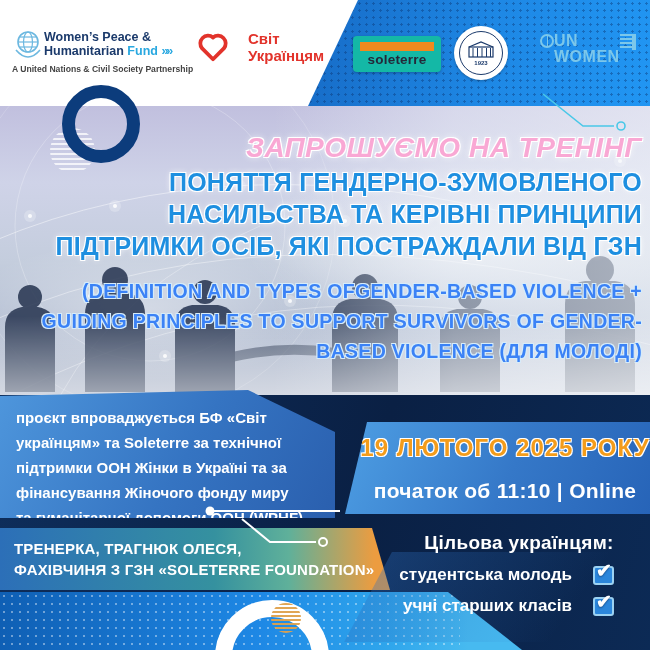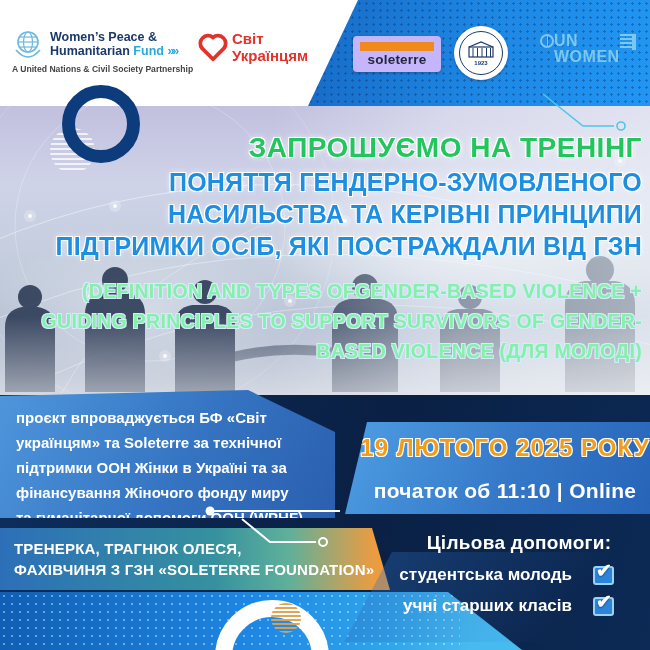--- a/index.html
+++ b/index.html
@@ -40,30 +40,30 @@
   .navy-ring{
     position:absolute;left:62px;top:85px;width:78px;height:78px;border-radius:50%;
     border:13px solid #0C3C7C;box-sizing:border-box;z-index:6;
   }
   .hatch-circle{
     position:absolute;left:50px;top:128px;width:45px;height:45px;border-radius:50%;
     background:repeating-linear-gradient(180deg,rgba(255,255,255,.95) 0 2px,transparent 2px 5px);
     opacity:.8;z-index:5;
   }
   
-  .wphf{position:absolute;left:12px;top:28px;z-index:7;display:flex;gap:6px;}
+  .wphf{position:absolute;left:12px;top:28px;z-index:7;display:flex;}
   .wphf .txt{padding-top:2px;}
   .wphf .l1,.wphf .l2{font-size:12.5px;font-weight:800;color:#1B3A6B;line-height:14px;white-space:nowrap;}
   .wphf .fund{color:#29A8E0;}
   .wphf .arrows{color:#29A8E0;font-weight:800;letter-spacing:-2px;}
   .wphf-tag{position:absolute;left:12px;top:64px;z-index:7;font-size:8.6px;color:#444;font-weight:600;white-space:nowrap;}
-  .svit{position:absolute;left:196px;top:30px;z-index:7;display:flex;gap:2px;align-items:center;}
+  .svit{position:absolute;left:196px;top:30px;z-index:7;display:flex;gap:18px;align-items:center;}
   .svit .txt{font-size:15px;font-weight:800;color:#E2332B;line-height:17px;white-space:nowrap;}
   .soleterre{
-    position:absolute;left:353px;top:36px;z-index:7;width:88px;height:36px;background:#c4b5fd;border-radius:4px;
+    position:absolute;left:353px;top:36px;z-index:7;width:88px;height:36px;background:#14b8a6;border-radius:4px;
     display:flex;flex-direction:column;align-items:center;justify-content:center;box-shadow:0 1px 3px rgba(0,0,0,.25);
   }
   .soleterre .bar{width:74px;height:9px;background:#F08A1D;margin-bottom:2px;}
   .soleterre .lbl{font-size:13.5px;font-weight:800;color:#24283A;letter-spacing:.2px;line-height:13px;}
   .seal{
     position:absolute;left:454px;top:26px;z-index:7;width:54px;height:54px;border-radius:50%;background:#fff;
     display:flex;flex-direction:column;align-items:center;justify-content:center;box-shadow:0 1px 3px rgba(0,0,0,.25);
   }
   .seal .inner{width:44px;height:44px;border-radius:50%;border:1.5px solid #1B3A6B;box-sizing:border-box;
     display:flex;flex-direction:column;align-items:center;justify-content:center;}
@@ -71,30 +71,31 @@
   .unwomen{position:absolute;left:540px;top:33px;z-index:7;display:flex;gap:0;align-items:flex-start;}
   .unwomen .txt{font-size:16px;font-weight:800;color:#7CC7EA;line-height:16px;letter-spacing:.5px;}
   .unwomen .globe{width:14px;height:14px;border-radius:50%;border:2px solid #7CC7EA;box-sizing:border-box;margin-top:1px;
     background:linear-gradient(90deg,transparent 45%,#7CC7EA 45%,#7CC7EA 55%,transparent 55%);}
   .unwomen .flag{width:16px;height:16px;margin-top:1px;
     background:repeating-linear-gradient(180deg,#7CC7EA 0 2px,transparent 2px 4px);
     border-right:4px solid #7CC7EA;box-sizing:border-box;}
   
   .hero{position:absolute;right:8px;top:130px;width:636px;text-align:right;z-index:8;}
   .hero-title{
-    font-size:28px;font-weight:800;color:#22c55e;letter-spacing:.5px;line-height:36px;
+    font-size:28px;font-weight:800;color:#f9a8d4;letter-spacing:.5px;line-height:36px;
     text-shadow:-1px -1px 0 #fff,1px -1px 0 #fff,-1px 1px 0 #fff,1px 1px 0 #fff,0 0 7px rgba(255,255,255,.9);
+    font-style:italic;
   }
   .hero-topic{
     font-size:25px;font-weight:800;color:#1E8FE0;line-height:32px;letter-spacing:.2px;
     text-shadow:-1px -1px 0 #fff,1px -1px 0 #fff,-1px 1px 0 #fff,1px 1px 0 #fff,0 0 6px rgba(255,255,255,.85);
   }
   .hero-en{margin-top:14px;}
   .hero-en div{
-    font-size:19.5px;font-weight:800;color:#86efac;line-height:30px;letter-spacing:.3px;
+    font-size:19.5px;font-weight:800;color:#3b82f6;line-height:30px;letter-spacing:.3px;
     text-shadow:-1px -1px 0 #D6ECFA,1px -1px 0 #D6ECFA,-1px 1px 0 #D6ECFA,1px 1px 0 #D6ECFA;
   }
   
   .bottom{
     position:absolute;left:0;top:395px;width:650px;height:255px;
     background:linear-gradient(105deg,#0E2E5C 0%,#0A2044 55%,#0C2A55 100%);
   }
   .info-panel{
     position:absolute;left:0;top:390px;width:335px;height:128px;z-index:4;
     background:linear-gradient(120deg,#4E96DC 0%,#3574C2 55%,#2A5FAE 100%);
@@ -345,21 +346,21 @@
 
   <div class="trainer-banner">
     <div class="txt">
       <div>ТРЕНЕРКА, ТРАГНЮК ОЛЕСЯ,</div>
       <div>ФАХІВЧИНЯ З ГЗН «SOLETERRE FOUNDATION»</div>
     </div>
   </div>
 
   <div class="audience">
     <div class="aud-stripe"></div>
-    <div class="aud-head">Цільова допомоги:</div>
+    <div class="aud-head">Цільова українцям:</div>
     <div class="aud-row">
       <span class="lbl">студентська молодь</span>
       <span class="checkbox"></span>
     </div>
     <div class="aud-row">
       <span class="lbl">учні старших класів</span>
       <span class="checkbox"></span>
     </div>
   </div>
 

